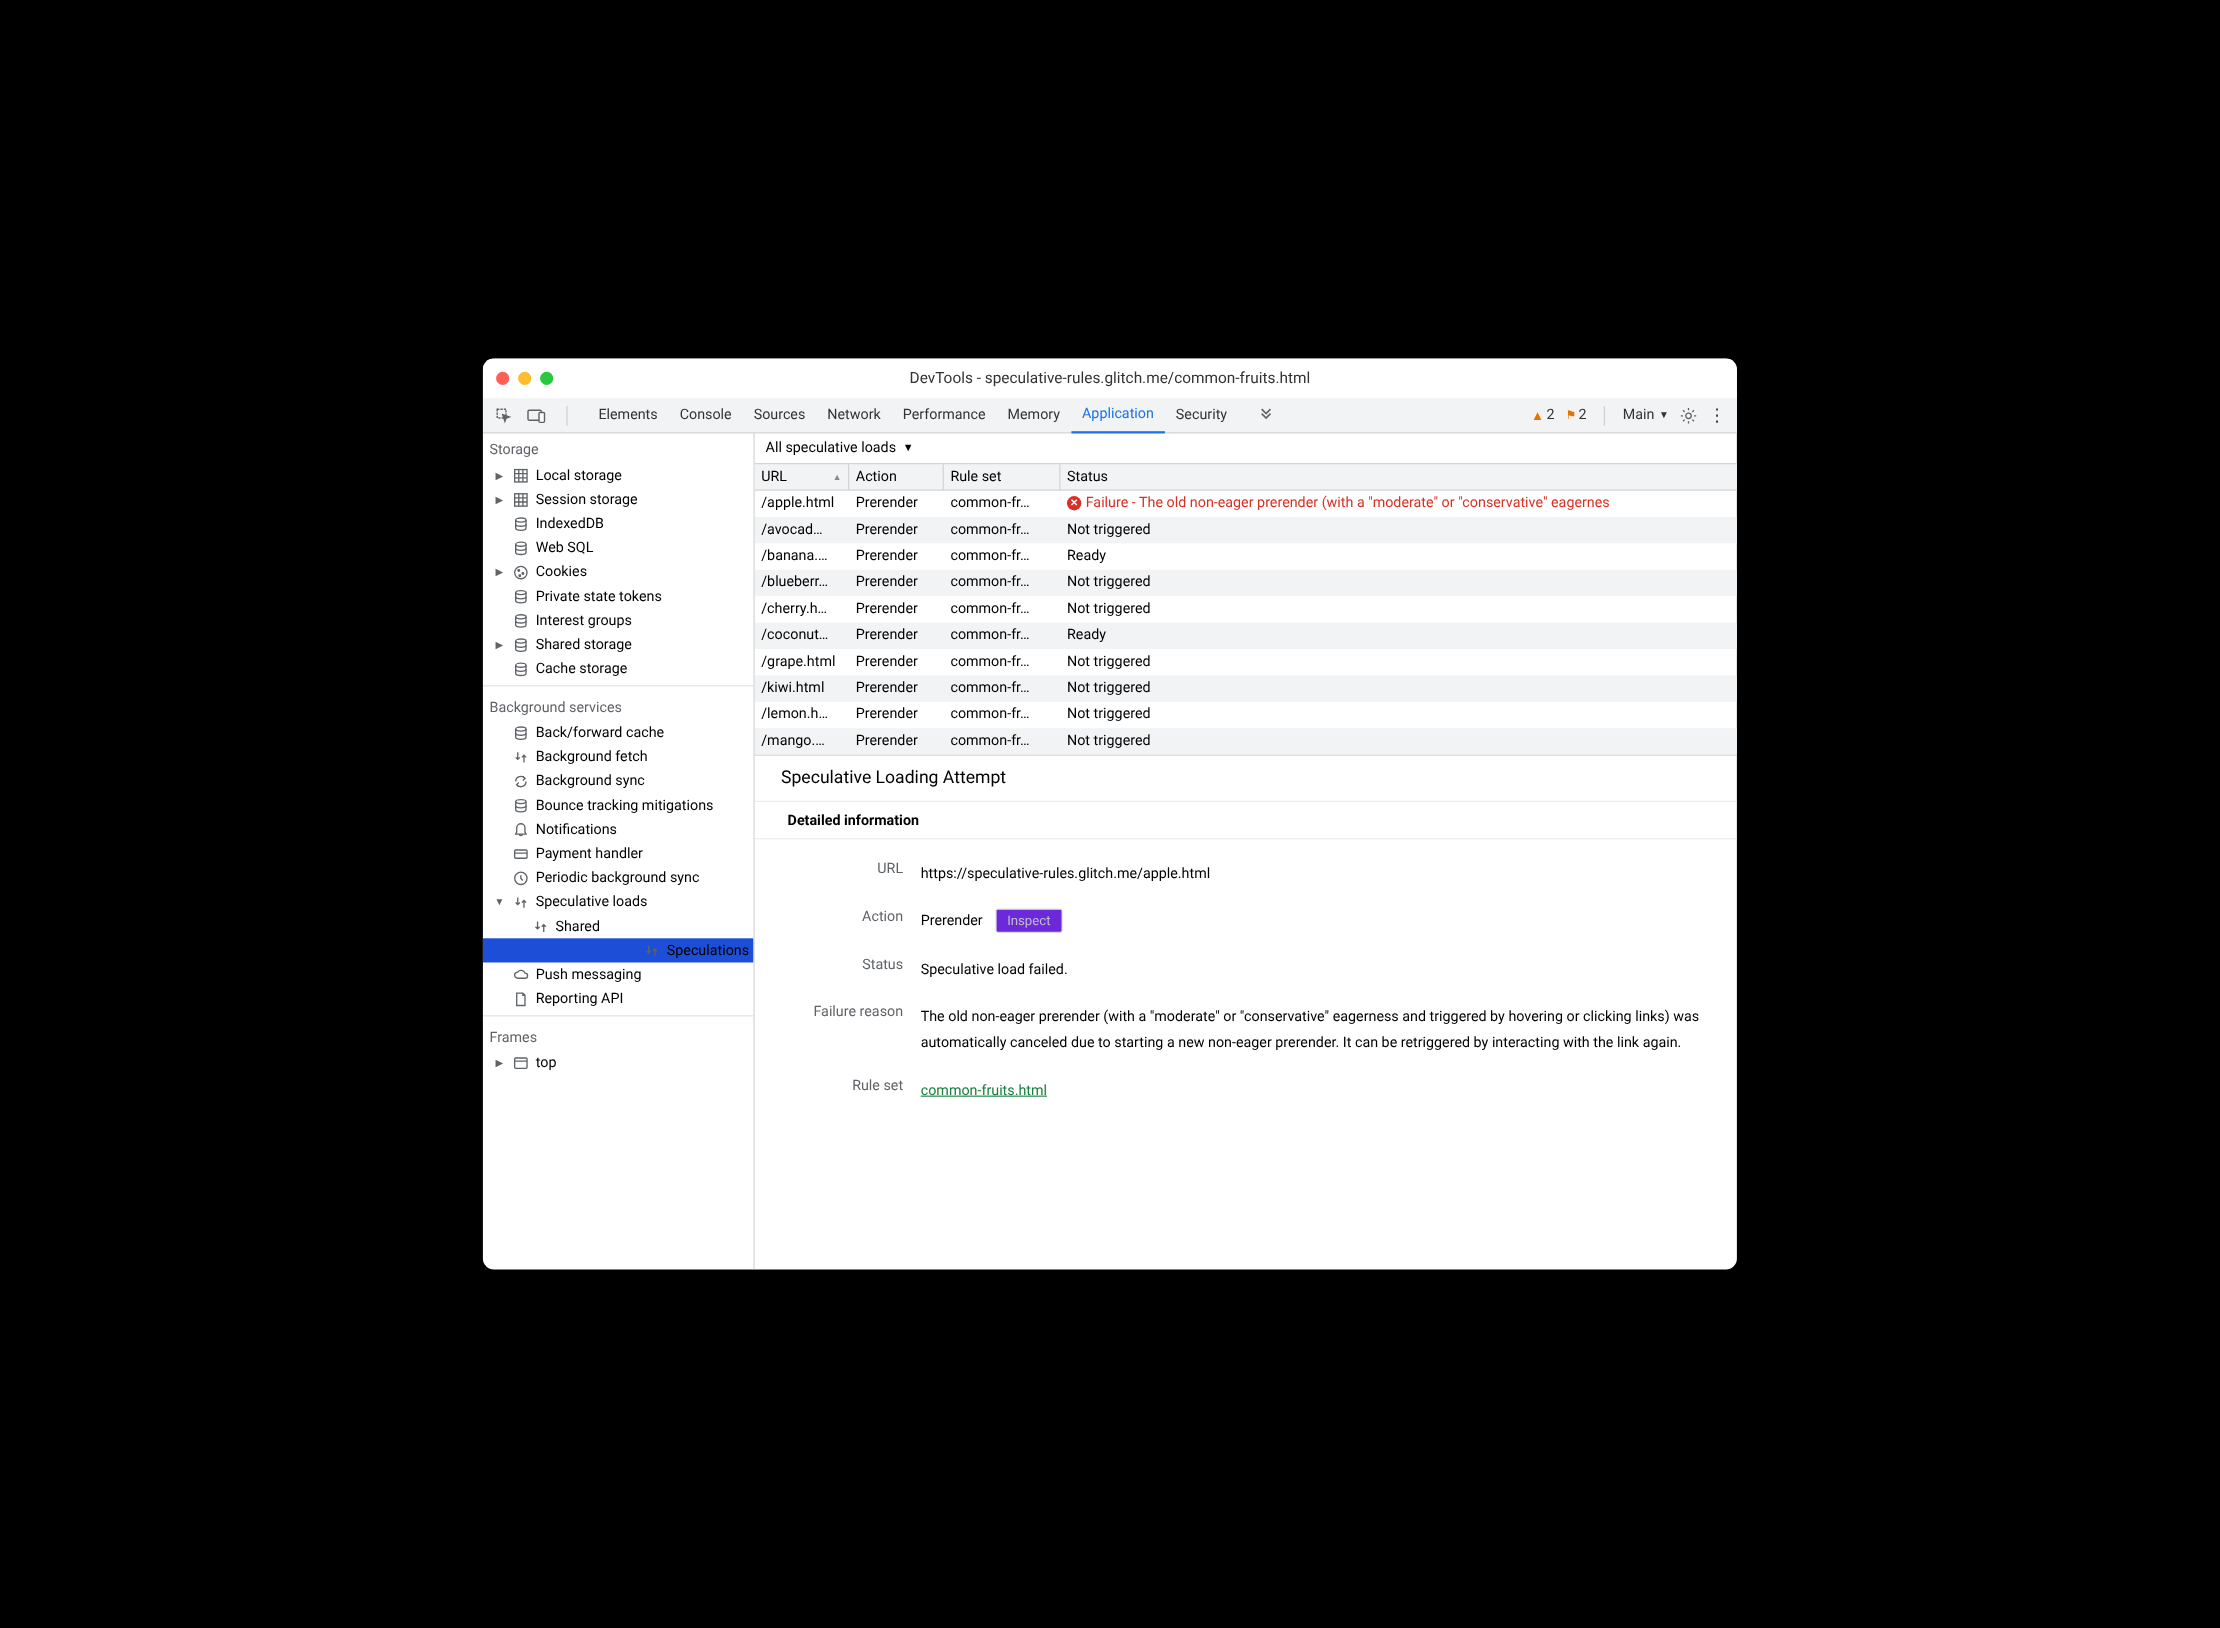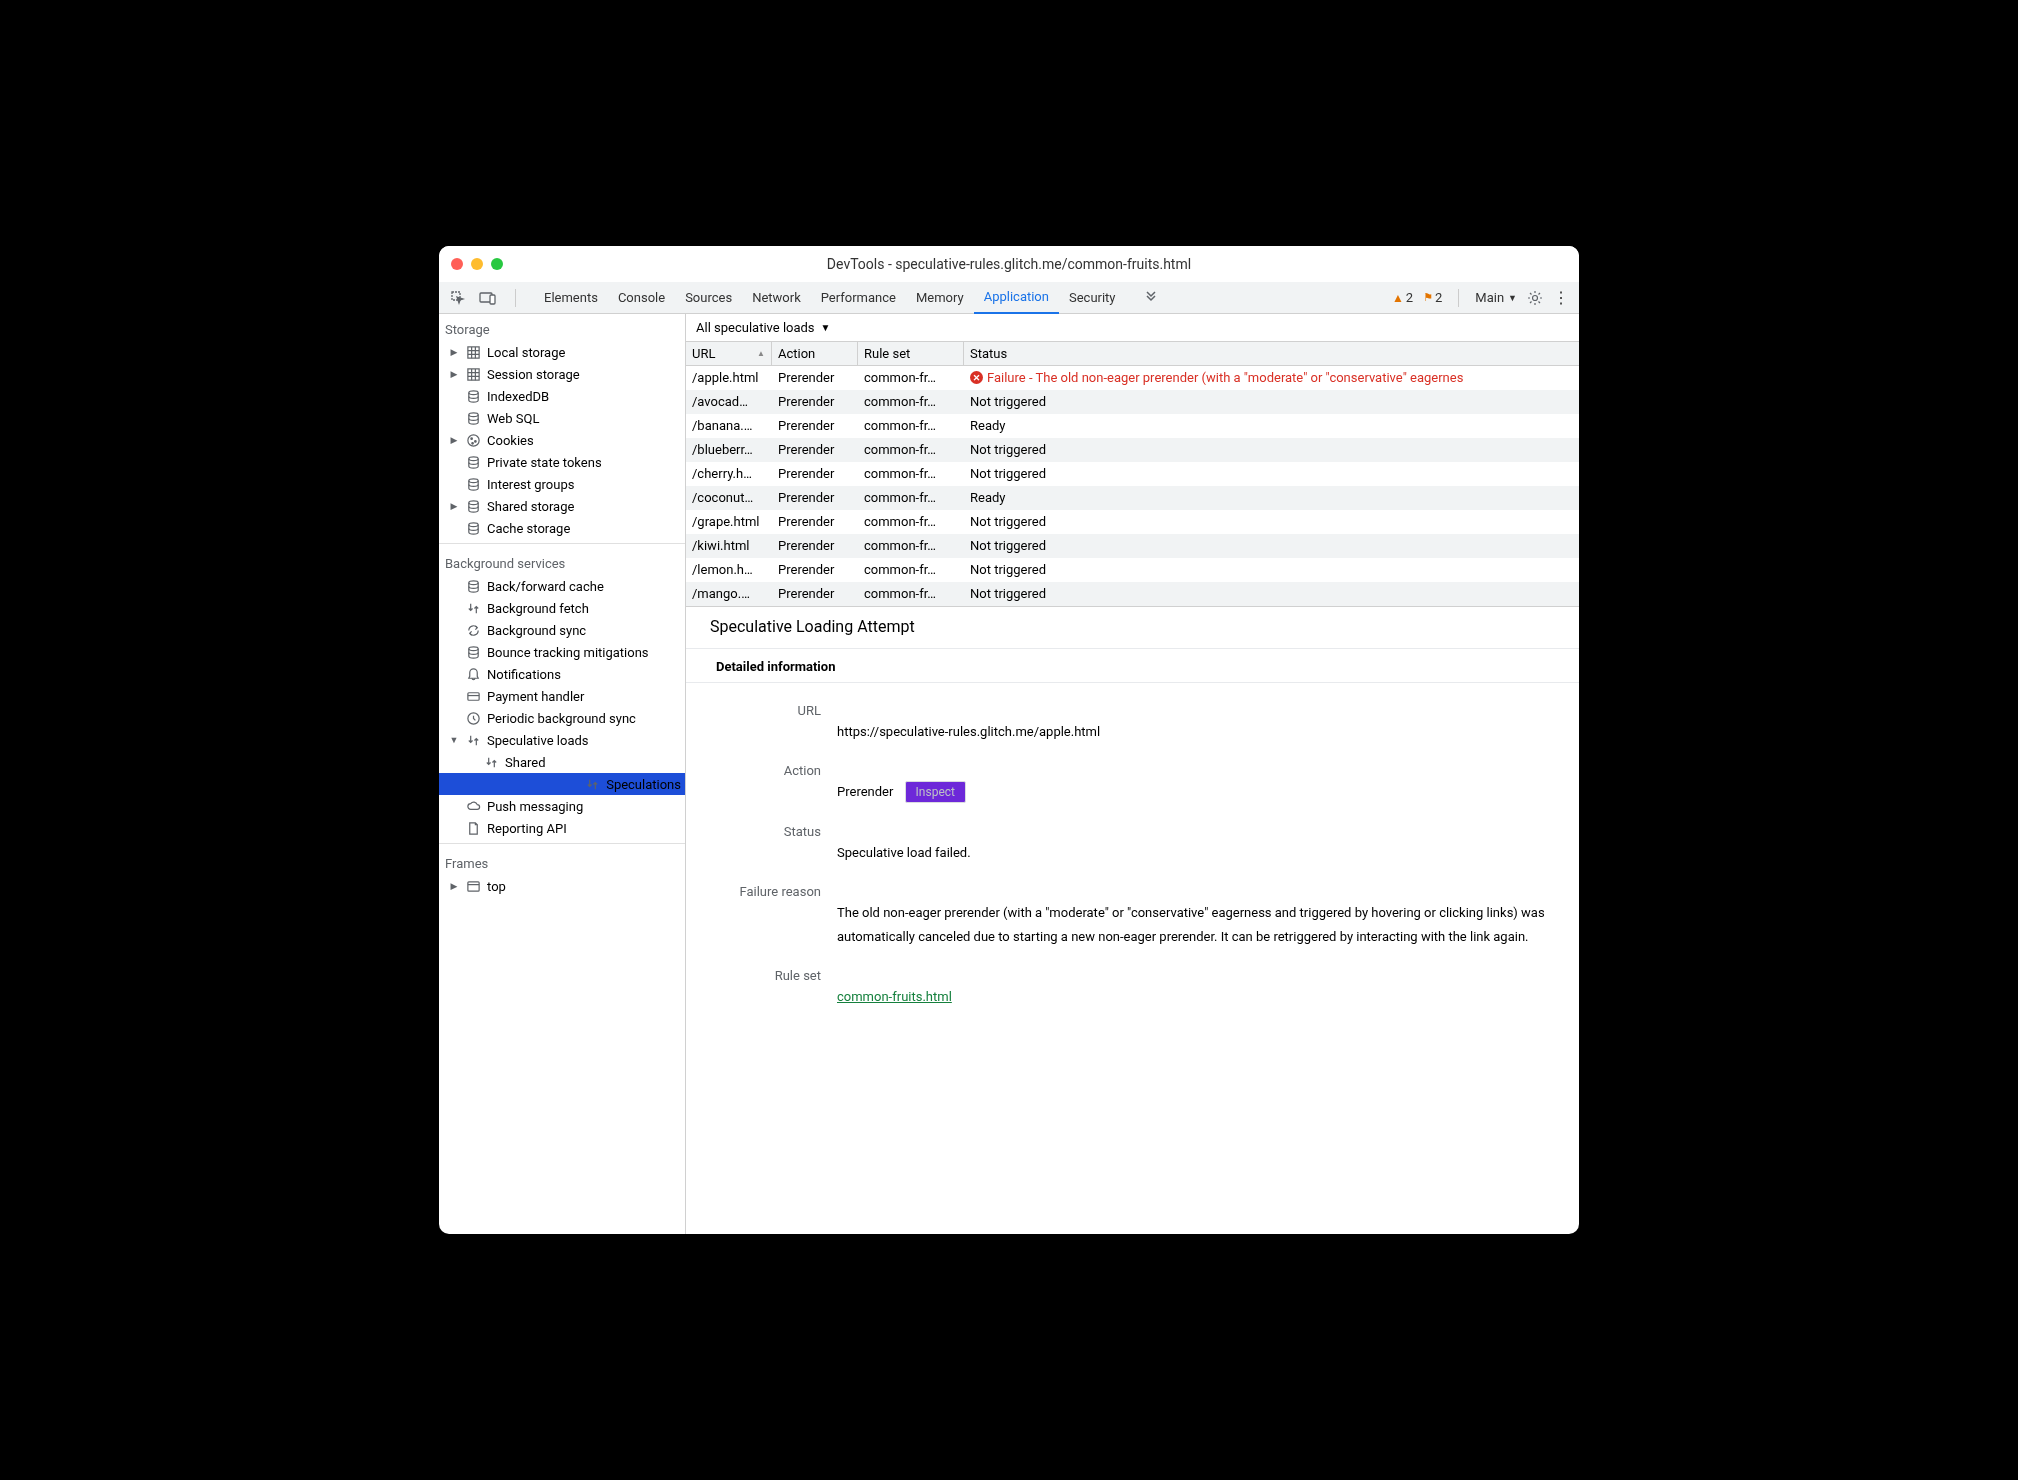--- a/index.html
+++ b/index.html
@@ -17,21 +17,21 @@
 .tb-sep { width: 1px; height: 18px; background: #ccc; margin: 0 6px; }
 .tab { padding: 0 10px; height: 32px; display: flex; align-items: center; cursor: pointer; color: #333; }
 .tab.active { color: #1a73e8; border-bottom: 2px solid #1a73e8; }
 .tb-right { margin-left: auto; display: flex; align-items: center; gap: 10px; }
 .badge { display: flex; align-items: center; gap: 2px; }
 .badge .tri { color: #e37400; font-size: 12px; }
 .badge .sq { color: #e37400; font-size: 11px; }
 .main-dropdown { display: flex; align-items: center; gap: 4px; cursor: pointer; }
 .gear { cursor: pointer; }
 .kebab { cursor: pointer; font-size: 16px; }
-.content { display: flex; height: 920px; }
+.content { display: flex; height: 760px; }
 .sidebar { width: 247px; border-right: 1px solid #d0d0d0; overflow-y: auto; font-size: 13px; }
 .sb-section { padding: 8px 6px 4px; color: #5f6368; font-size: 13px; }
 .sb-item { display: flex; align-items: center; padding: 3px 4px 3px 10px; cursor: pointer; gap: 6px; white-space: nowrap; }
 .sb-item.selected { background: #1d4ed8; justify-content: flex-end; }
 .sb-item.child { padding-left: 28px; }
 .expand { width: 10px; display: inline-block; text-align: center; color: #5f6368; font-size: 9px; }
 .sb-icon { width: 16px; height: 16px; display: flex; align-items: center; justify-content: center; }
 .sb-divider { height: 1px; background: #e0e0e0; margin: 4px 0; }
 .rightpane { flex: 1; display: flex; flex-direction: column; overflow: hidden; }
 .filter-row { padding: 6px 10px; font-size: 13px; display: flex; align-items: center; gap: 6px; cursor: pointer; }
@@ -52,21 +52,21 @@
 .trow .col-rule { width: 106px; }
 .trow .col-status { flex: 1; display: flex; align-items: center; gap: 4px; }
 .failure { color: #d93025; }
 .err-icon { width: 13px; height: 13px; background: #d93025; border-radius: 50%; color: #fff; display: inline-flex; align-items: center; justify-content: center; font-size: 9px; font-weight: bold; }
 .detail-panel { border-top: 1px solid #d0d0d0; flex: 1; overflow-y: auto; padding: 0; }
 .detail-title { font-size: 16px; padding: 10px 24px 12px; }
 .detail-section-hd { font-size: 13px; font-weight: bold; padding: 10px 30px 8px; border-top: 1px solid #e8eaed; border-bottom: 1px solid #e8eaed; }
 .detail-rows { padding: 10px 0; font-size: 13px; }
 .drow { display: flex; padding: 10px 30px; gap: 16px; }
 .dlabel { width: 105px; text-align: right; color: #5f6368; flex-shrink: 0; }
-.dval { flex: 1; line-height: 1.8; margin-top: 17px; }
+.dval { flex: 1; line-height: 1.8; }
 .inspect-btn { border: 1px solid #dadce0; background: #6d28d9; color: #bdc1c6; padding: 3px 10px; border-radius: 2px; font-size: 12px; margin-left: 8px; cursor: pointer; }
 .link { color: #15803d; text-decoration: underline; cursor: pointer; }
 svg { display: block; }
 </style>
 </head>
 <body>
 
 <div class="window">
   <div class="titlebar">
     <div class="traffic-lights">

